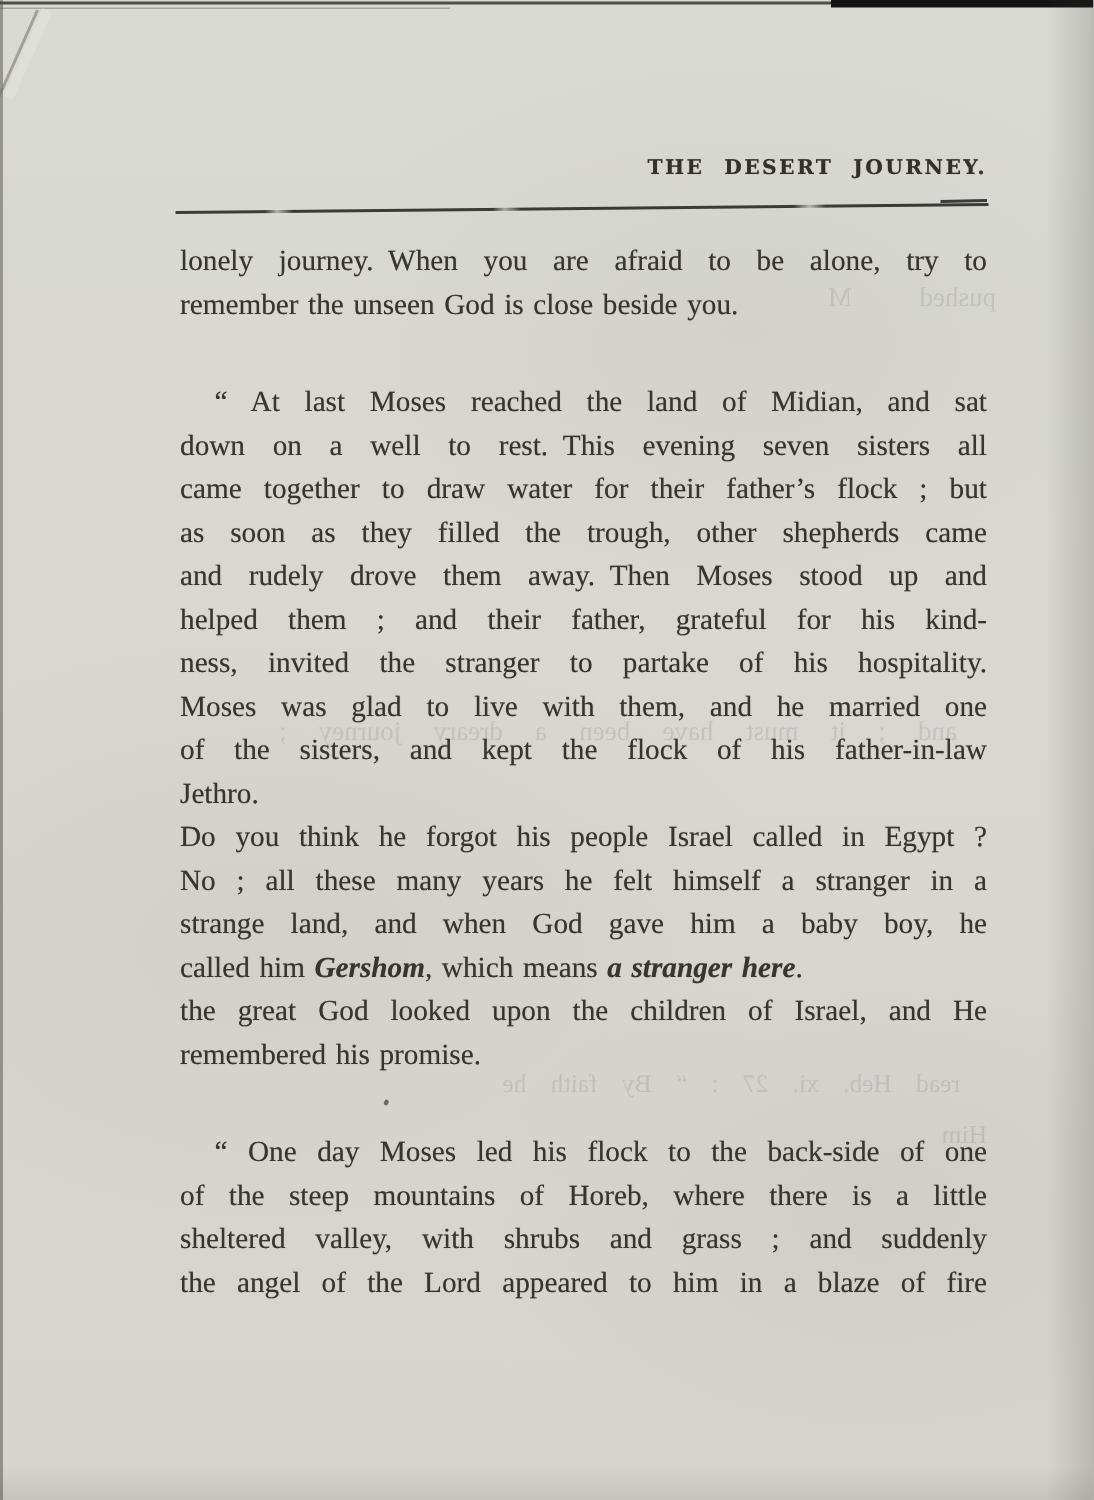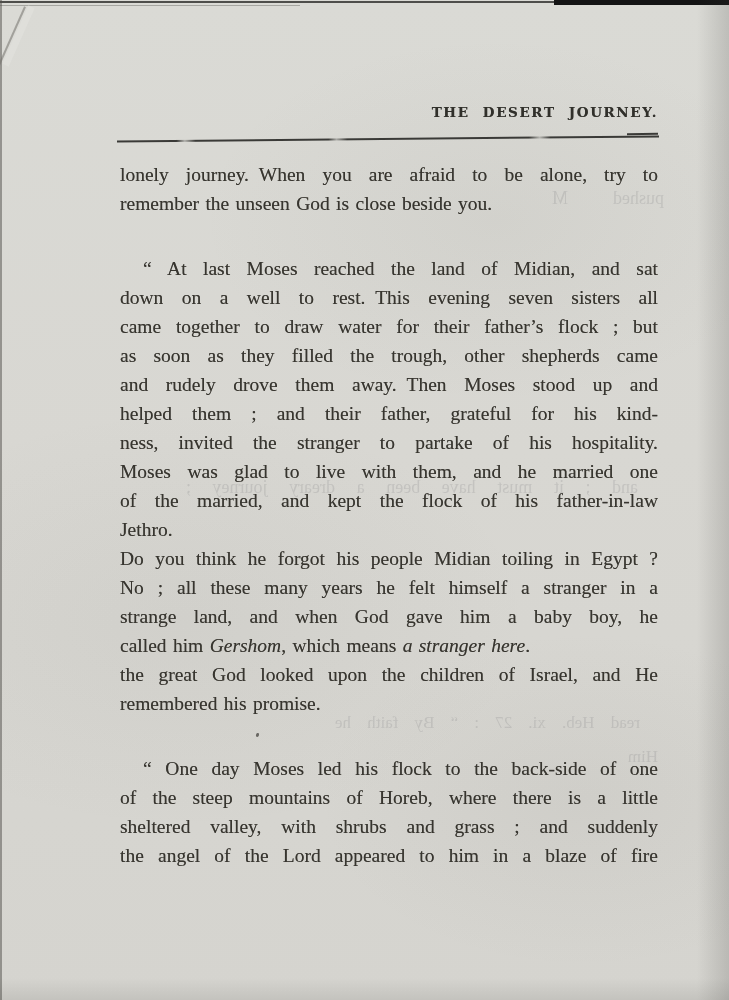--- a/index.html
+++ b/index.html
@@ -63,21 +63,21 @@
     color:var(--ink);font-size:19.5px;line-height:29px;
     word-spacing:1.5px;
     text-shadow:0 0 .5px rgba(55,53,47,.55);
   }
   .line{
     height:29px;white-space:nowrap;
     text-align:justify;text-align-last:justify;
   }
   .line.last{text-align-last:left;}
   .line.indent{text-indent:23px;margin-top:36px;}
-  .line .it{font-style:italic;}
+  .line .it{font-style:italic;font-weight:bold;}
   
   .ghost{
     position:absolute;color:rgba(92,94,100,.16);
     font-size:18px;transform:scaleX(-1);
     filter:blur(.5px);white-space:nowrap;overflow:hidden;
     text-align:justify;text-align-last:justify;
   }
 </style>
 </head>
 <body>
@@ -109,23 +109,23 @@
       <div class="line"><span>lonely journey. When you are afraid to be alone, try to</span></div>
       <div class="line last"><span>remember the unseen God is close beside you.</span></div>
       <div class="line indent"><span>“ At last Moses reached the land of Midian, and sat</span></div>
       <div class="line"><span>down on a well to rest. This evening seven sisters all</span></div>
       <div class="line"><span>came together to draw water for their father’s flock ; but</span></div>
       <div class="line"><span>as soon as they filled the trough, other shepherds came</span></div>
       <div class="line"><span>and rudely drove them away. Then Moses stood up and</span></div>
       <div class="line"><span>helped them ; and their father, grateful for his kind-</span></div>
       <div class="line"><span>ness, invited the stranger to partake of his hospitality.</span></div>
       <div class="line"><span>Moses was glad to live with them, and he married one</span></div>
-      <div class="line"><span>of the married, and kept the flock of his father-in-law</span></div>
+      <div class="line"><span>of the sisters, and kept the flock of his father-in-law</span></div>
       <div class="line last"><span>Jethro.</span></div>
-      <div class="line"><span>Do you think he forgot his people Midian toiling in Egypt ?</span></div>
+      <div class="line"><span>Do you think he forgot his people Israel called in Egypt ?</span></div>
       <div class="line"><span>No ; all these many years he felt himself a stranger in a</span></div>
       <div class="line"><span>strange land, and when God gave him a baby boy, he</span></div>
       <div class="line last"><span>called him </span><span class="it">Gershom</span><span>, which means </span><span class="it">a stranger here</span><span>.</span></div>
       <div class="line"><span>the great God looked upon the children of Israel, and He</span></div>
       <div class="line last"><span>remembered his promise.</span></div>
       <div class="line indent"><span>“ One day Moses led his flock to the back-side of one</span></div>
       <div class="line"><span>of the steep mountains of Horeb, where there is a little</span></div>
       <div class="line"><span>sheltered valley, with shrubs and grass ; and suddenly</span></div>
       <div class="line"><span>the angel of the Lord appeared to him in a blaze of fire</span></div>
     </div>

